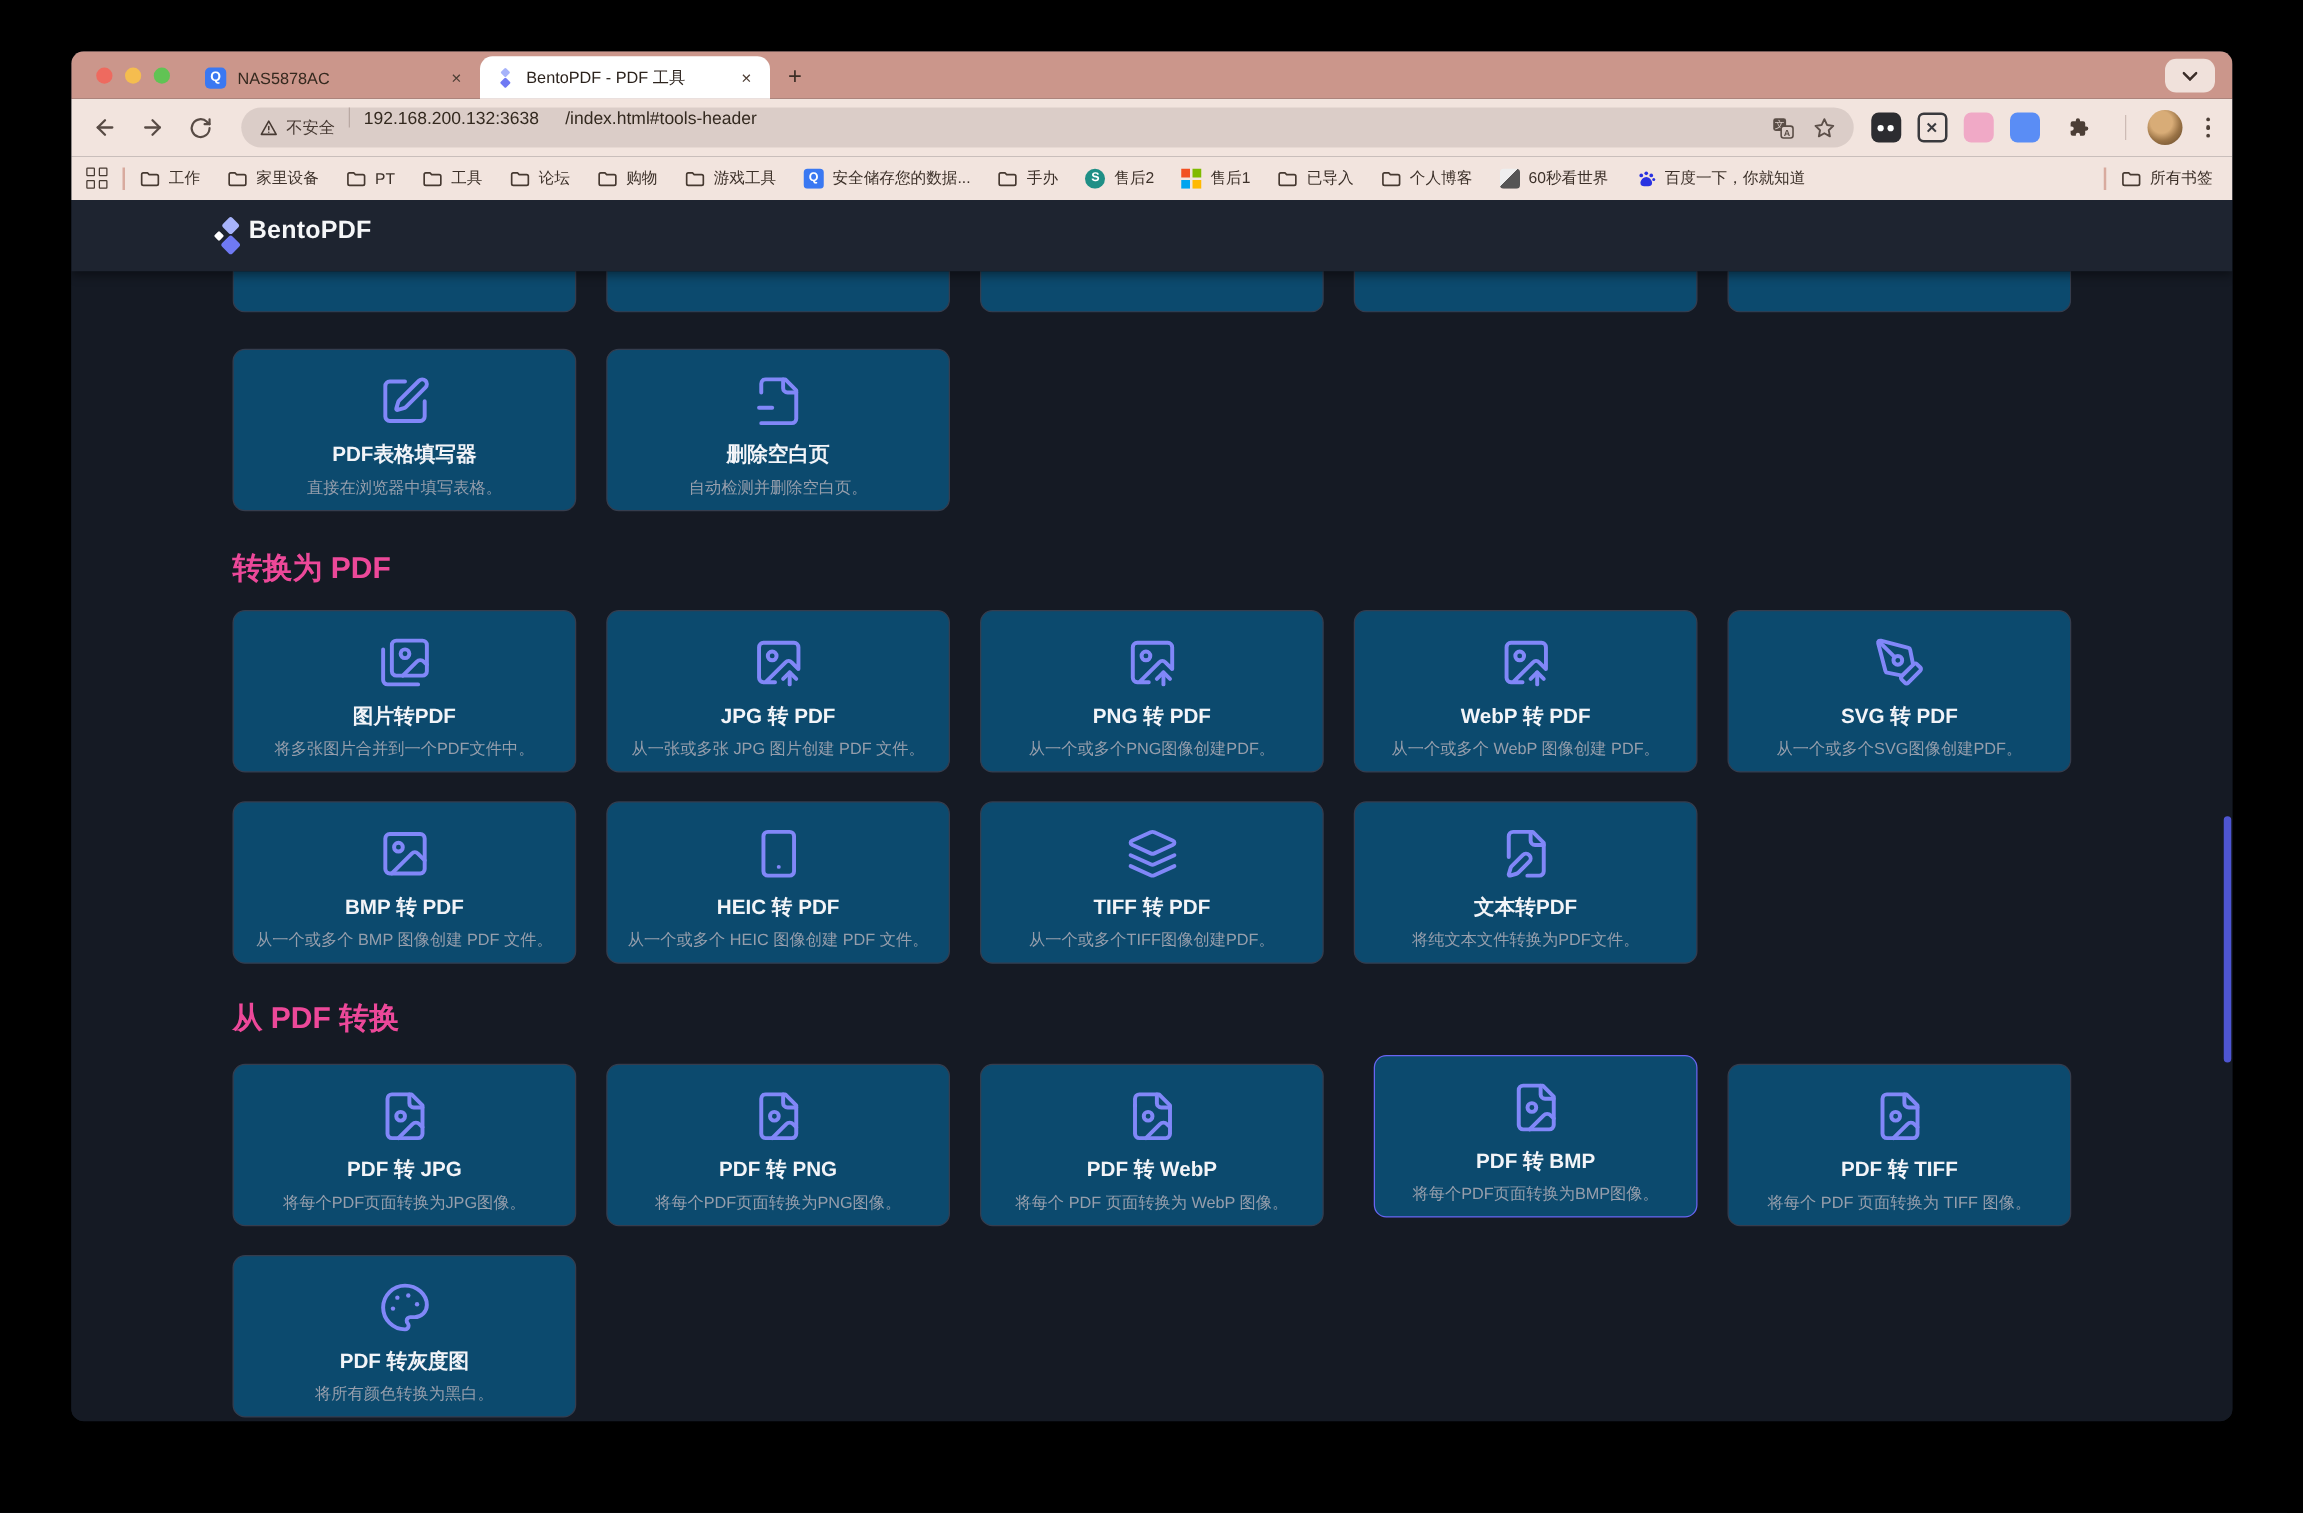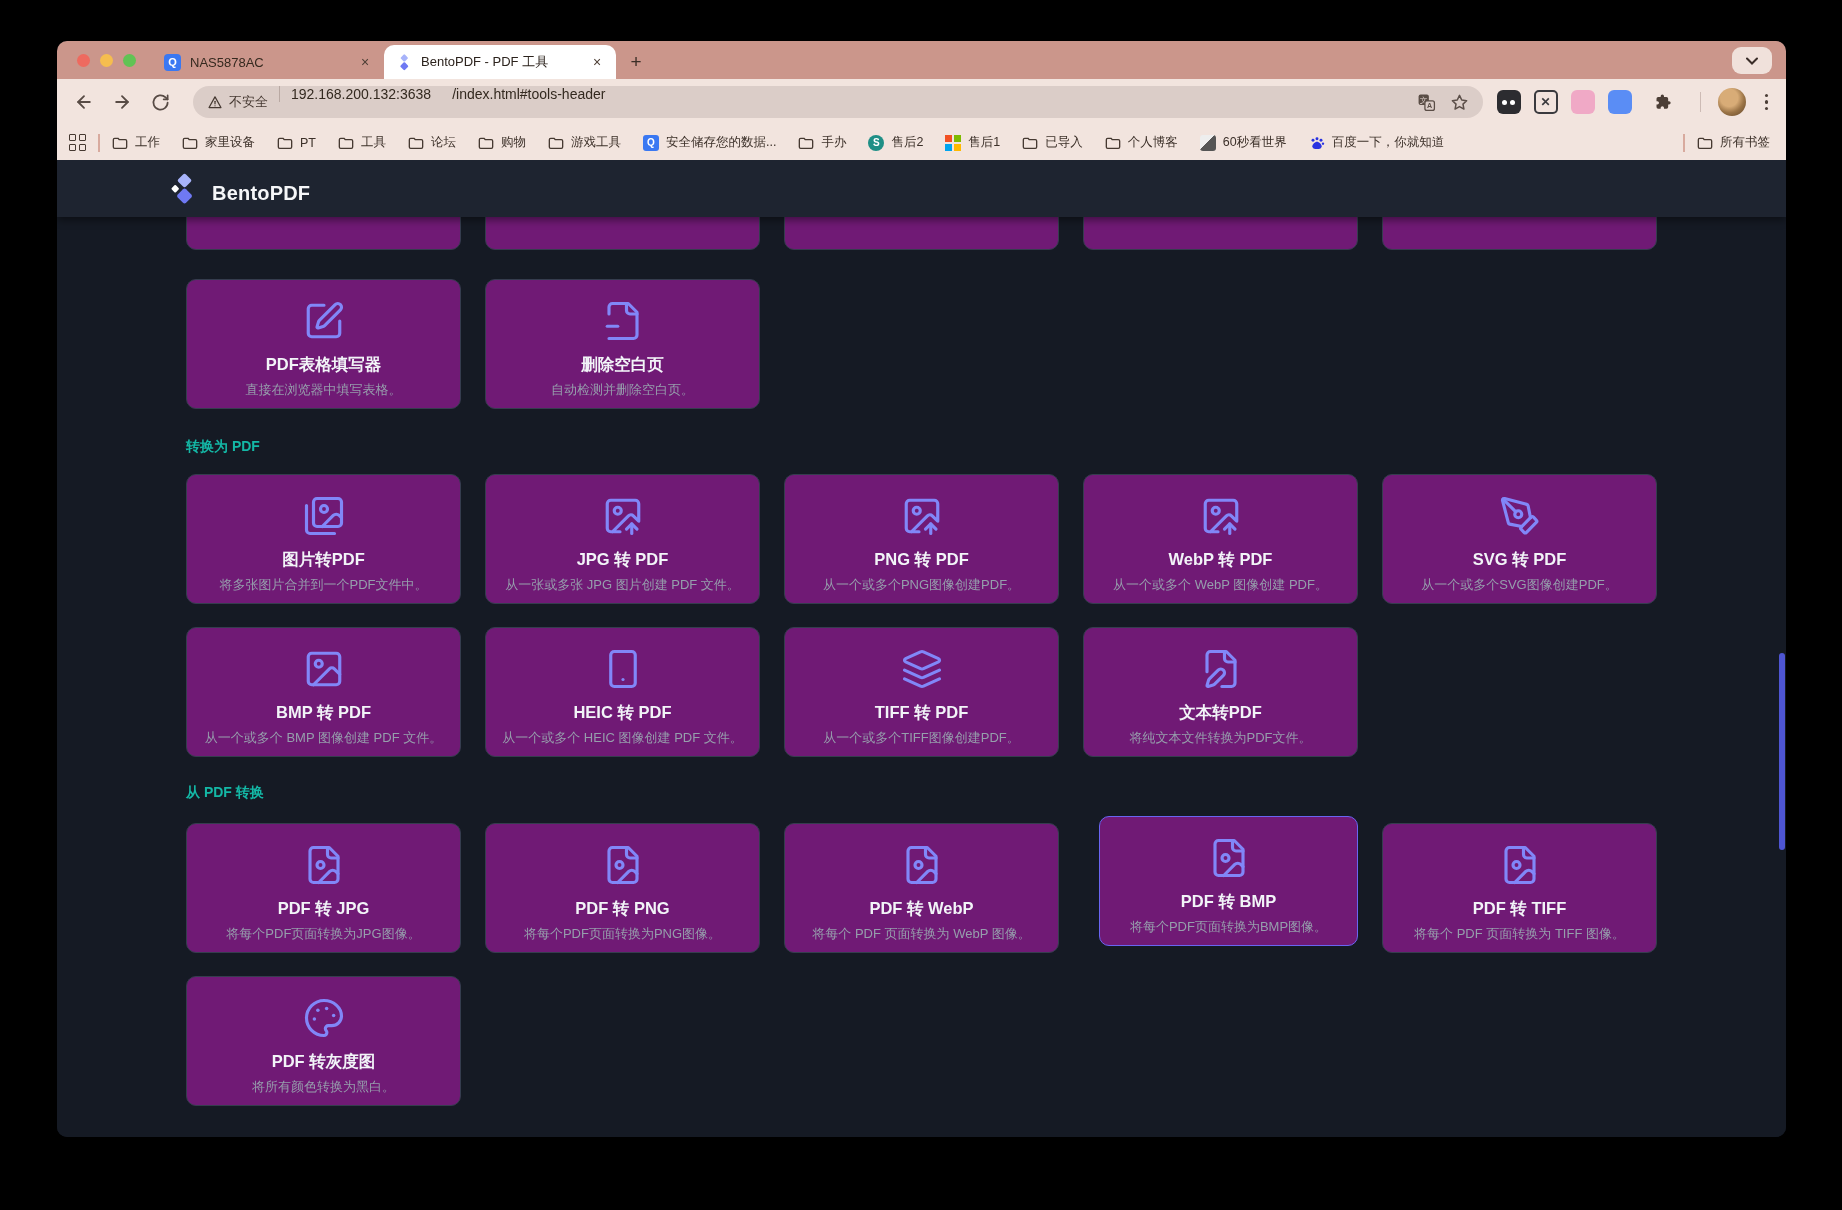--- a/index.html
+++ b/index.html
@@ -63,31 +63,31 @@
   .bm-right { margin-left:auto; display:flex; align-items:center; flex:none; }
   .apps-grid { display:grid; grid-template-columns:7px 7px; grid-gap:3px; }
   .apps-grid b { width:7px; height:7px; border:1.8px solid #463931; border-radius:1px; display:block; }
   .ms-grid { display:grid; grid-template-columns:7px 7px; grid-gap:2px; }
   .ms-grid b { width:7px; height:7px; display:block; }
 
   
   .page { position:relative; height:977px; background:#151a24; overflow:hidden; }
   .site-header { height:57px; background:#1e2430; display:flex; align-items:center; padding-left:112px;
     box-shadow:0 3px 8px rgba(0,0,0,.45); position:relative; z-index:5; }
-  .brand { display:flex; align-items:flex-end; gap:13px; }
+  .brand { display:flex; align-items:flex-start; }
   .brand-name { color:#f5f6f8; font-size:20px; font-weight:bold; letter-spacing:.2px; }
 
   .content { padding:0 129px; }
   .partial-strip { height:33px; overflow:hidden; margin-bottom:29px; }
   .partial-strip .cards-grid { margin-top:-97px; }
   .cards-grid { display:grid; grid-template-columns:repeat(5, 1fr); gap:23px 24px; }
-  .section-heading { color:#14b8a6; font-size:14px; font-weight:bold; margin:29px 0 18px; }
+  .section-heading { color:#ec4899; font-size:24px; font-weight:bold; margin:29px 0 18px; }
   .section-heading.second { margin-top:27px; margin-bottom:21px; }
 
-  .tool-card { height:130px; background:#701a75; border:1px solid #353d4e; border-radius:10px;
+  .tool-card { height:130px; background:#0c4a6e; border:1px solid #353d4e; border-radius:10px;
     display:flex; flex-direction:column; align-items:center; padding:20px 14px 0; cursor:pointer; }
   .tool-card.highlighted { border:1.5px solid #6965f2; transform:translateY(-7px);margin-left:16px; }
   .card-icon { height:42px; color:#8187f8; margin-bottom:12px; }
   .card-icon svg { width:42px; height:42px; }
   .card-title { color:#f2f4f8; font-size:16.5px; font-weight:bold; line-height:20px; margin-bottom:7px;
     white-space:nowrap; }
   .card-desc { color:#969eac; font-size:13px; line-height:17px; white-space:nowrap; }
 
   .scroll-thumb { position:absolute; right:1px; top:493px; width:6px; height:197px;
     background:#4e55d2; border-radius:3px; z-index:9; }

